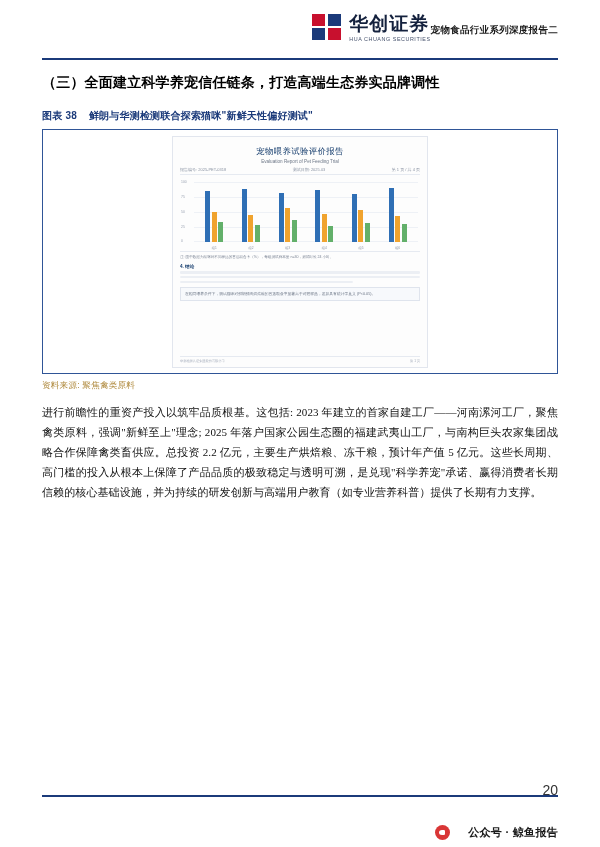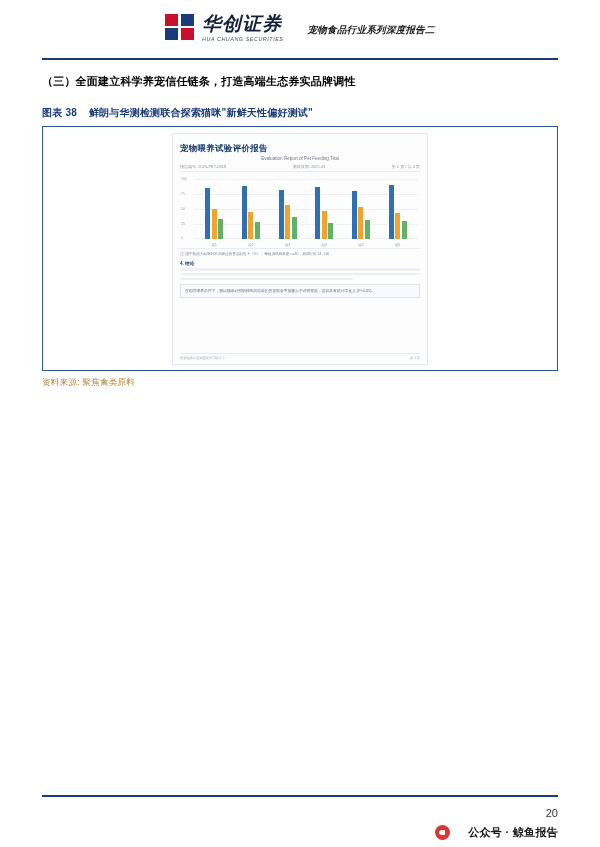--- a/index.html
+++ b/index.html
@@ -24,22 +24,21 @@
   
   .header {
     position: absolute;
     top: 0; left: 0;
     width: 600px;
     height: 62px;
     box-sizing: border-box;
     padding: 14px 42px 0 42px;
     display: flex;
     align-items: flex-start;
-    justify-content: center;
-    font-style: italic;
+    justify-content: flex-end;
   }
   .logo-wrap {
     display: flex;
     align-items: center;
     gap: 7px;
   }
   .logo-mark {
     width: 30px;
     height: 27px;
     position: relative;
@@ -68,41 +67,40 @@
     letter-spacing: 0.55px;
     margin-top: 2px;
   }
   .header-right {
     font-family: "Liberation Sans", sans-serif;
     font-size: 9.5px;
     font-weight: bold;
     color: #1a1a1a;
     margin-top: 10px;
     letter-spacing: 0.3px;
-    margin-left: 24px;
   }
   .header-rule {
     position: absolute;
     left: 42px;
     top: 58px;
     width: 516px;
     height: 2.4px;
     background: #1b3a7a;
   }
 
   
   .content {
     position: absolute;
     left: 42px;
     top: 74px;
     width: 516px;
   }
   .sec-title {
     font-family: "Liberation Sans", sans-serif;
-    font-size: 11px;
+    font-size: 14px;
     font-weight: bold;
     color: #000;
     letter-spacing: 0.2px;
     margin: 0 0 9px 0;
     text-indent: 0;
   }
   p.para {
     font-family: "Liberation Serif", "DejaVu Serif", serif;
     font-size: 11px;
     line-height: 1.82;
@@ -154,23 +152,23 @@
     border-bottom: 1px solid #d8dde8;
     padding-bottom: 3px;
   }
   .rc-logo {
     font-size: 11px;
     font-weight: bold;
     color: #1b5fa8;
     letter-spacing: -0.3px;
   }
   .rc-title {
-    text-align: left;
+    text-align: center;
     font-size: 8.4px;
-    font-weight: bold;
+    font-weight: normal;
     color: #123a6b;
     margin: 4px 0 2px 0;
     letter-spacing: 0.4px;
   }
   .rc-subtitle {
     text-align: center;
     font-size: 4.6px;
     color: #6d7787;
     margin-bottom: 3px;
   }
@@ -284,23 +282,23 @@
     left: 42px;
     bottom: 33px;
     font-family: "Liberation Sans", sans-serif;
     font-size: 7.6px;
     color: #555;
     letter-spacing: 0.1px;
   }
   .page-num {
     position: absolute;
     right: 42px;
-    bottom: 28px;
-    font-family: "Liberation Sans", sans-serif;
-    font-size: 11px;
+    bottom: 49px;
+    font-family: "Liberation Sans", sans-serif;
+    font-size: 14px;
     color: #333;
   }
   .wm {
     position: absolute;
     right: 42px;
     bottom: 7px;
     display: flex;
     align-items: center;
     gap: 18px;
   }
@@ -436,20 +434,21 @@
           <div class="rc-footer">
             <span>华测检测认证集团股份有限公司</span>
             <span>第 1 页</span>
           </div>
         </div>
 
       </div>
       <div class="fig-source">资料来源: 聚焦禽类原料</div>
     </div>
 
+    <p class="para" style="margin-top:10px">进行前瞻性的重资产投入以筑牢品质根基。这包括: 2023 年建立的首家自建工厂——河南漯河工厂，聚焦禽类原料，强调"新鲜至上"理念; 2025 年落户国家公园生态圈的福建武夷山工厂，与南构巨头农家集团战略合作保障禽类畜供应。总投资 2.2 亿元，主要生产烘焙粮、冻干粮，预计年产值 5 亿元。这些长周期、高门槛的投入从根本上保障了产品品质的极致稳定与透明可溯，是兑现"科学养宠"承诺、赢得消费者长期信赖的核心基础设施，并为持续的研发创新与高端用户教育（如专业营养科普）提供了长期有力支撑。</p>
   </div>
 
   <div class="footer-rule"></div>
   <div class="page-num">20</div>
   <div class="wm">
     <div class="wm-icon"></div>
     <div class="wm-text">公众号 · 鲸鱼报告</div>
   </div>
 
 </div>

